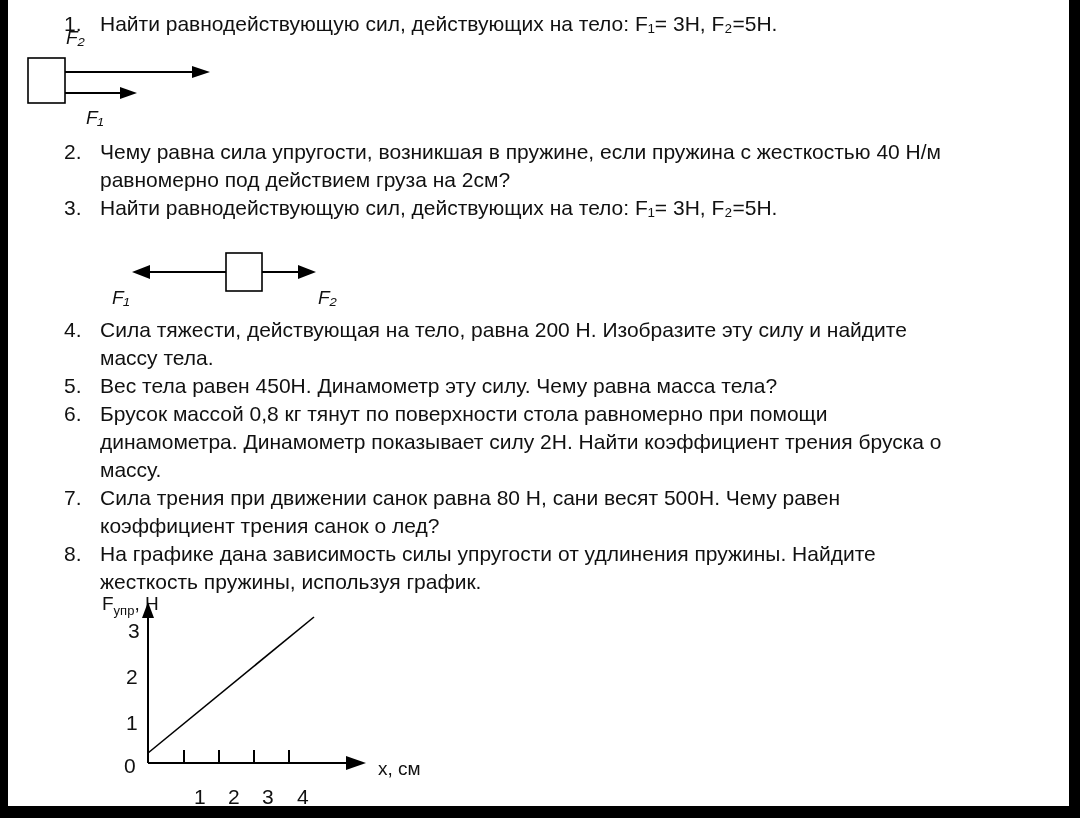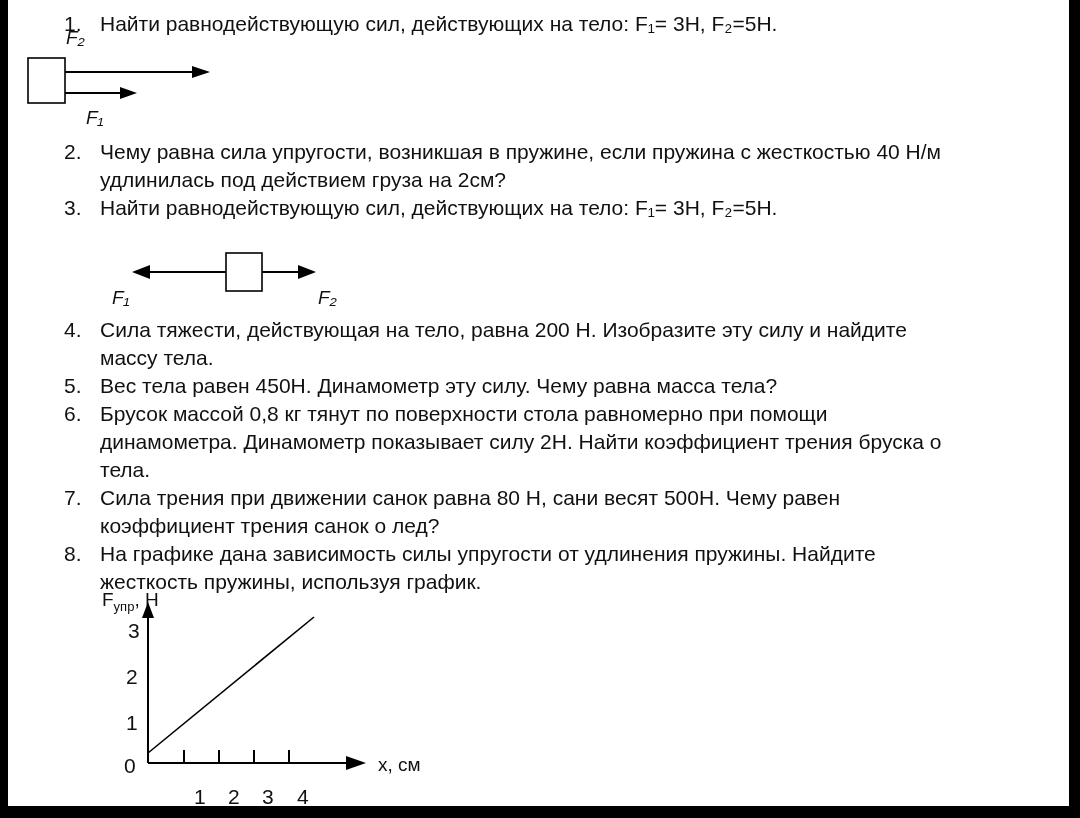--- a/index.html
+++ b/index.html
@@ -13,36 +13,36 @@
   .edge-right{right:0;top:0;width:11px;height:818px;}
   .edge-bottom{left:0;bottom:0;width:1080px;height:12px;}
   .line{
     position:absolute;left:64px;right:14px;
     font-size:21px;line-height:26px;white-space:nowrap;overflow:hidden;margin-top:7px;
   }
   .num{display:inline-block;width:36px;}
   .flabel{position:absolute;font-size:19px;line-height:20px;font-style:italic;}
   .dsvg{position:absolute;}
   .ytick,.xtick{position:absolute;font-size:21px;line-height:22px;}
-  .axlabel{position:absolute;font-size:19px;line-height:20px;text-align:center;}
+  .axlabel{position:absolute;font-size:19px;line-height:28px;text-align:center;}
   sub{font-size:13px;}
 </style>
 </head>
 <body>
 
 <div class="line" style="top:4px"><span class="num">1.</span><span>Найти равнодействующую сил, действующих на тело:  F₁= 3Н, F₂=5Н.</span></div>
 <div class="line" style="top:132px"><span class="num">2.</span><span>Чему равна сила упругости, возникшая в  пружине, если пружина с жесткостью 40 Н/м</span></div>
-<div class="line" style="top:160px"><span class="num"></span><span>удлинилась под действием груза на 2см?</span></div>
+<div class="line" style="top:160px"><span class="num"></span><span>равномерно под действием груза на 2см?</span></div>
 <div class="line" style="top:188px"><span class="num">3.</span><span>Найти равнодействующую сил, действующих на тело:  F₁= 3Н, F₂=5Н.</span></div>
 <div class="line" style="top:310px"><span class="num">4.</span><span>Сила тяжести, действующая на тело, равна 200 Н. Изобразите эту силу и найдите</span></div>
 <div class="line" style="top:338px"><span class="num"></span><span>массу тела.</span></div>
 <div class="line" style="top:366px"><span class="num">5.</span><span>Вес тела равен 450Н. Динамометр эту силу.  Чему равна масса тела?</span></div>
 <div class="line" style="top:394px"><span class="num">6.</span><span>Брусок массой 0,8 кг тянут по поверхности стола равномерно при помощи</span></div>
 <div class="line" style="top:422px"><span class="num"></span><span>динамометра. Динамометр показывает силу 2Н. Найти коэффициент трения бруска о</span></div>
-<div class="line" style="top:450px"><span class="num"></span><span>тела.</span></div>
+<div class="line" style="top:450px"><span class="num"></span><span>массу.</span></div>
 <div class="line" style="top:478px"><span class="num">7.</span><span>Сила трения при движении санок равна 80 Н, сани  весят 500Н. Чему равен</span></div>
 <div class="line" style="top:506px"><span class="num"></span><span>коэффициент трения санок о лед?</span></div>
 <div class="line" style="top:534px"><span class="num">8.</span><span>На графике дана зависимость силы упругости от удлинения  пружины. Найдите</span></div>
 <div class="line" style="top:562px"><span class="num"></span><span>жесткость пружины, используя  график.</span></div>
 
 <div class="flabel" style="left:66px;top:28px">F₂</div>
 <svg class="dsvg" style="left:20px;top:56px" width="210" height="56" viewBox="0 0 210 56">
   <rect x="8" y="2" width="37" height="45" fill="#fff" stroke="#000" stroke-width="1.6"></rect>
   <line x1="45" y1="16" x2="176" y2="16" stroke="#000" stroke-width="2"></line>
   <polygon points="190,16 172,10 172,22" fill="#000"></polygon>

